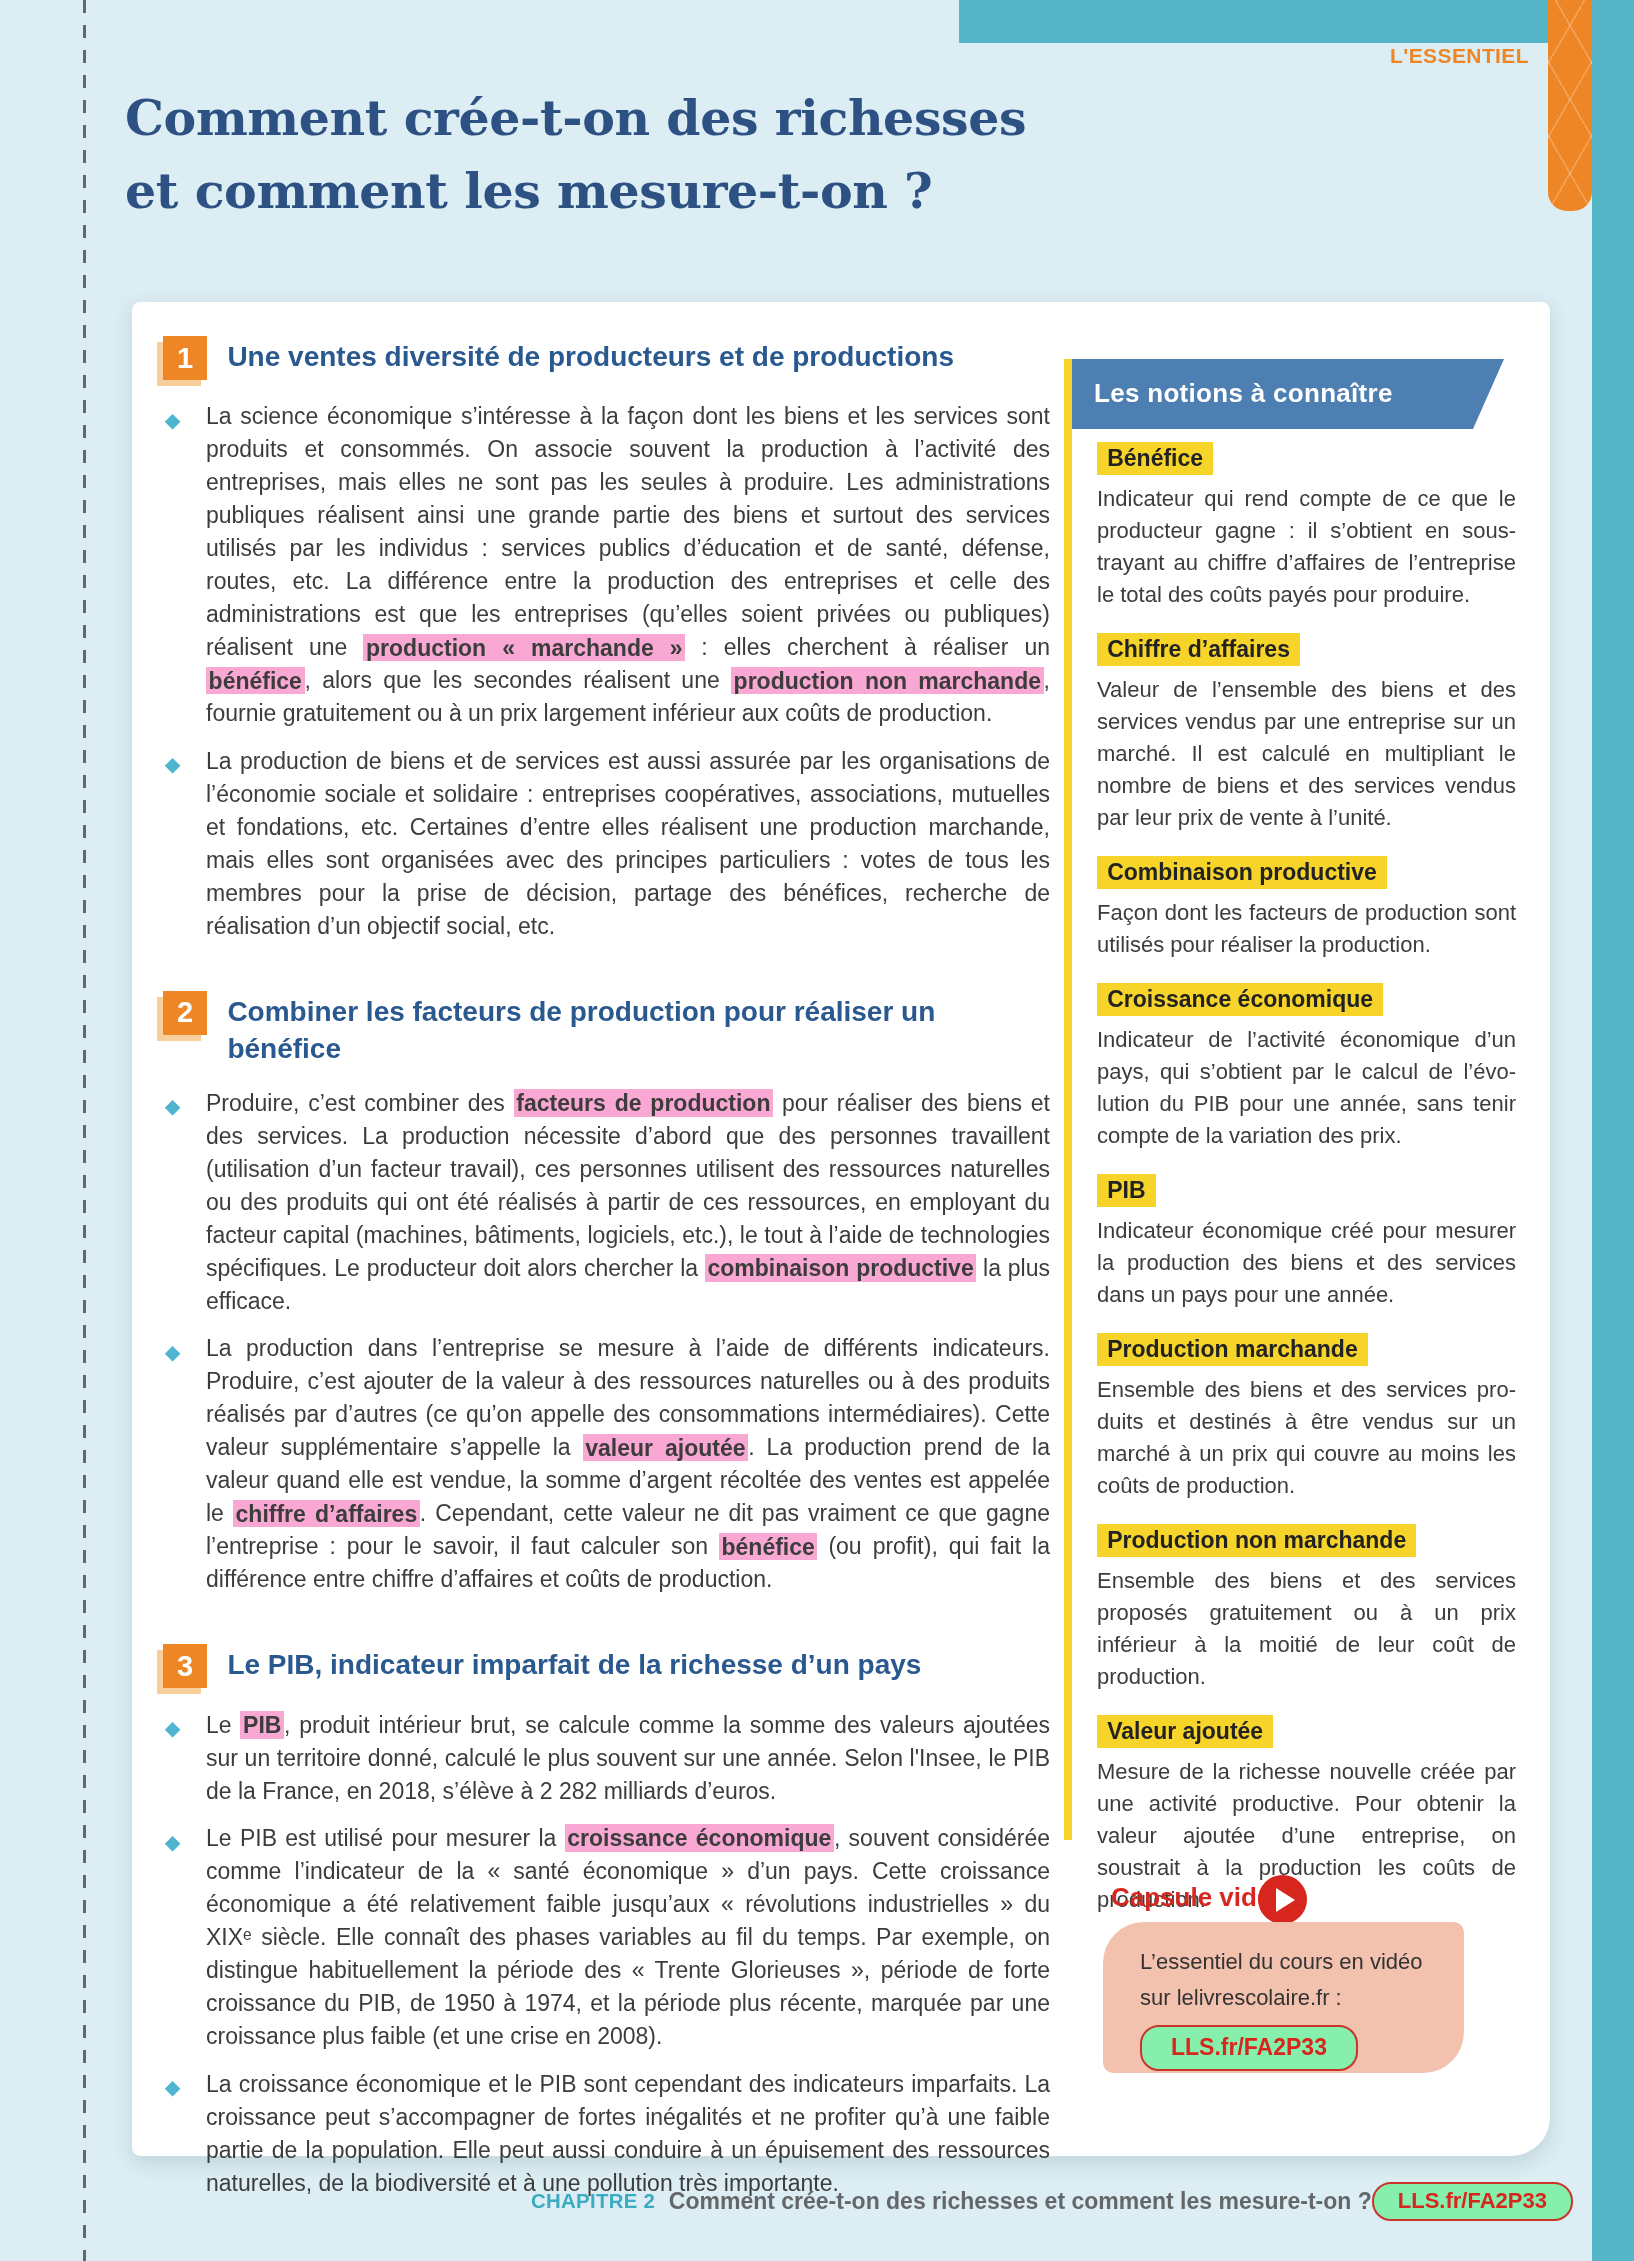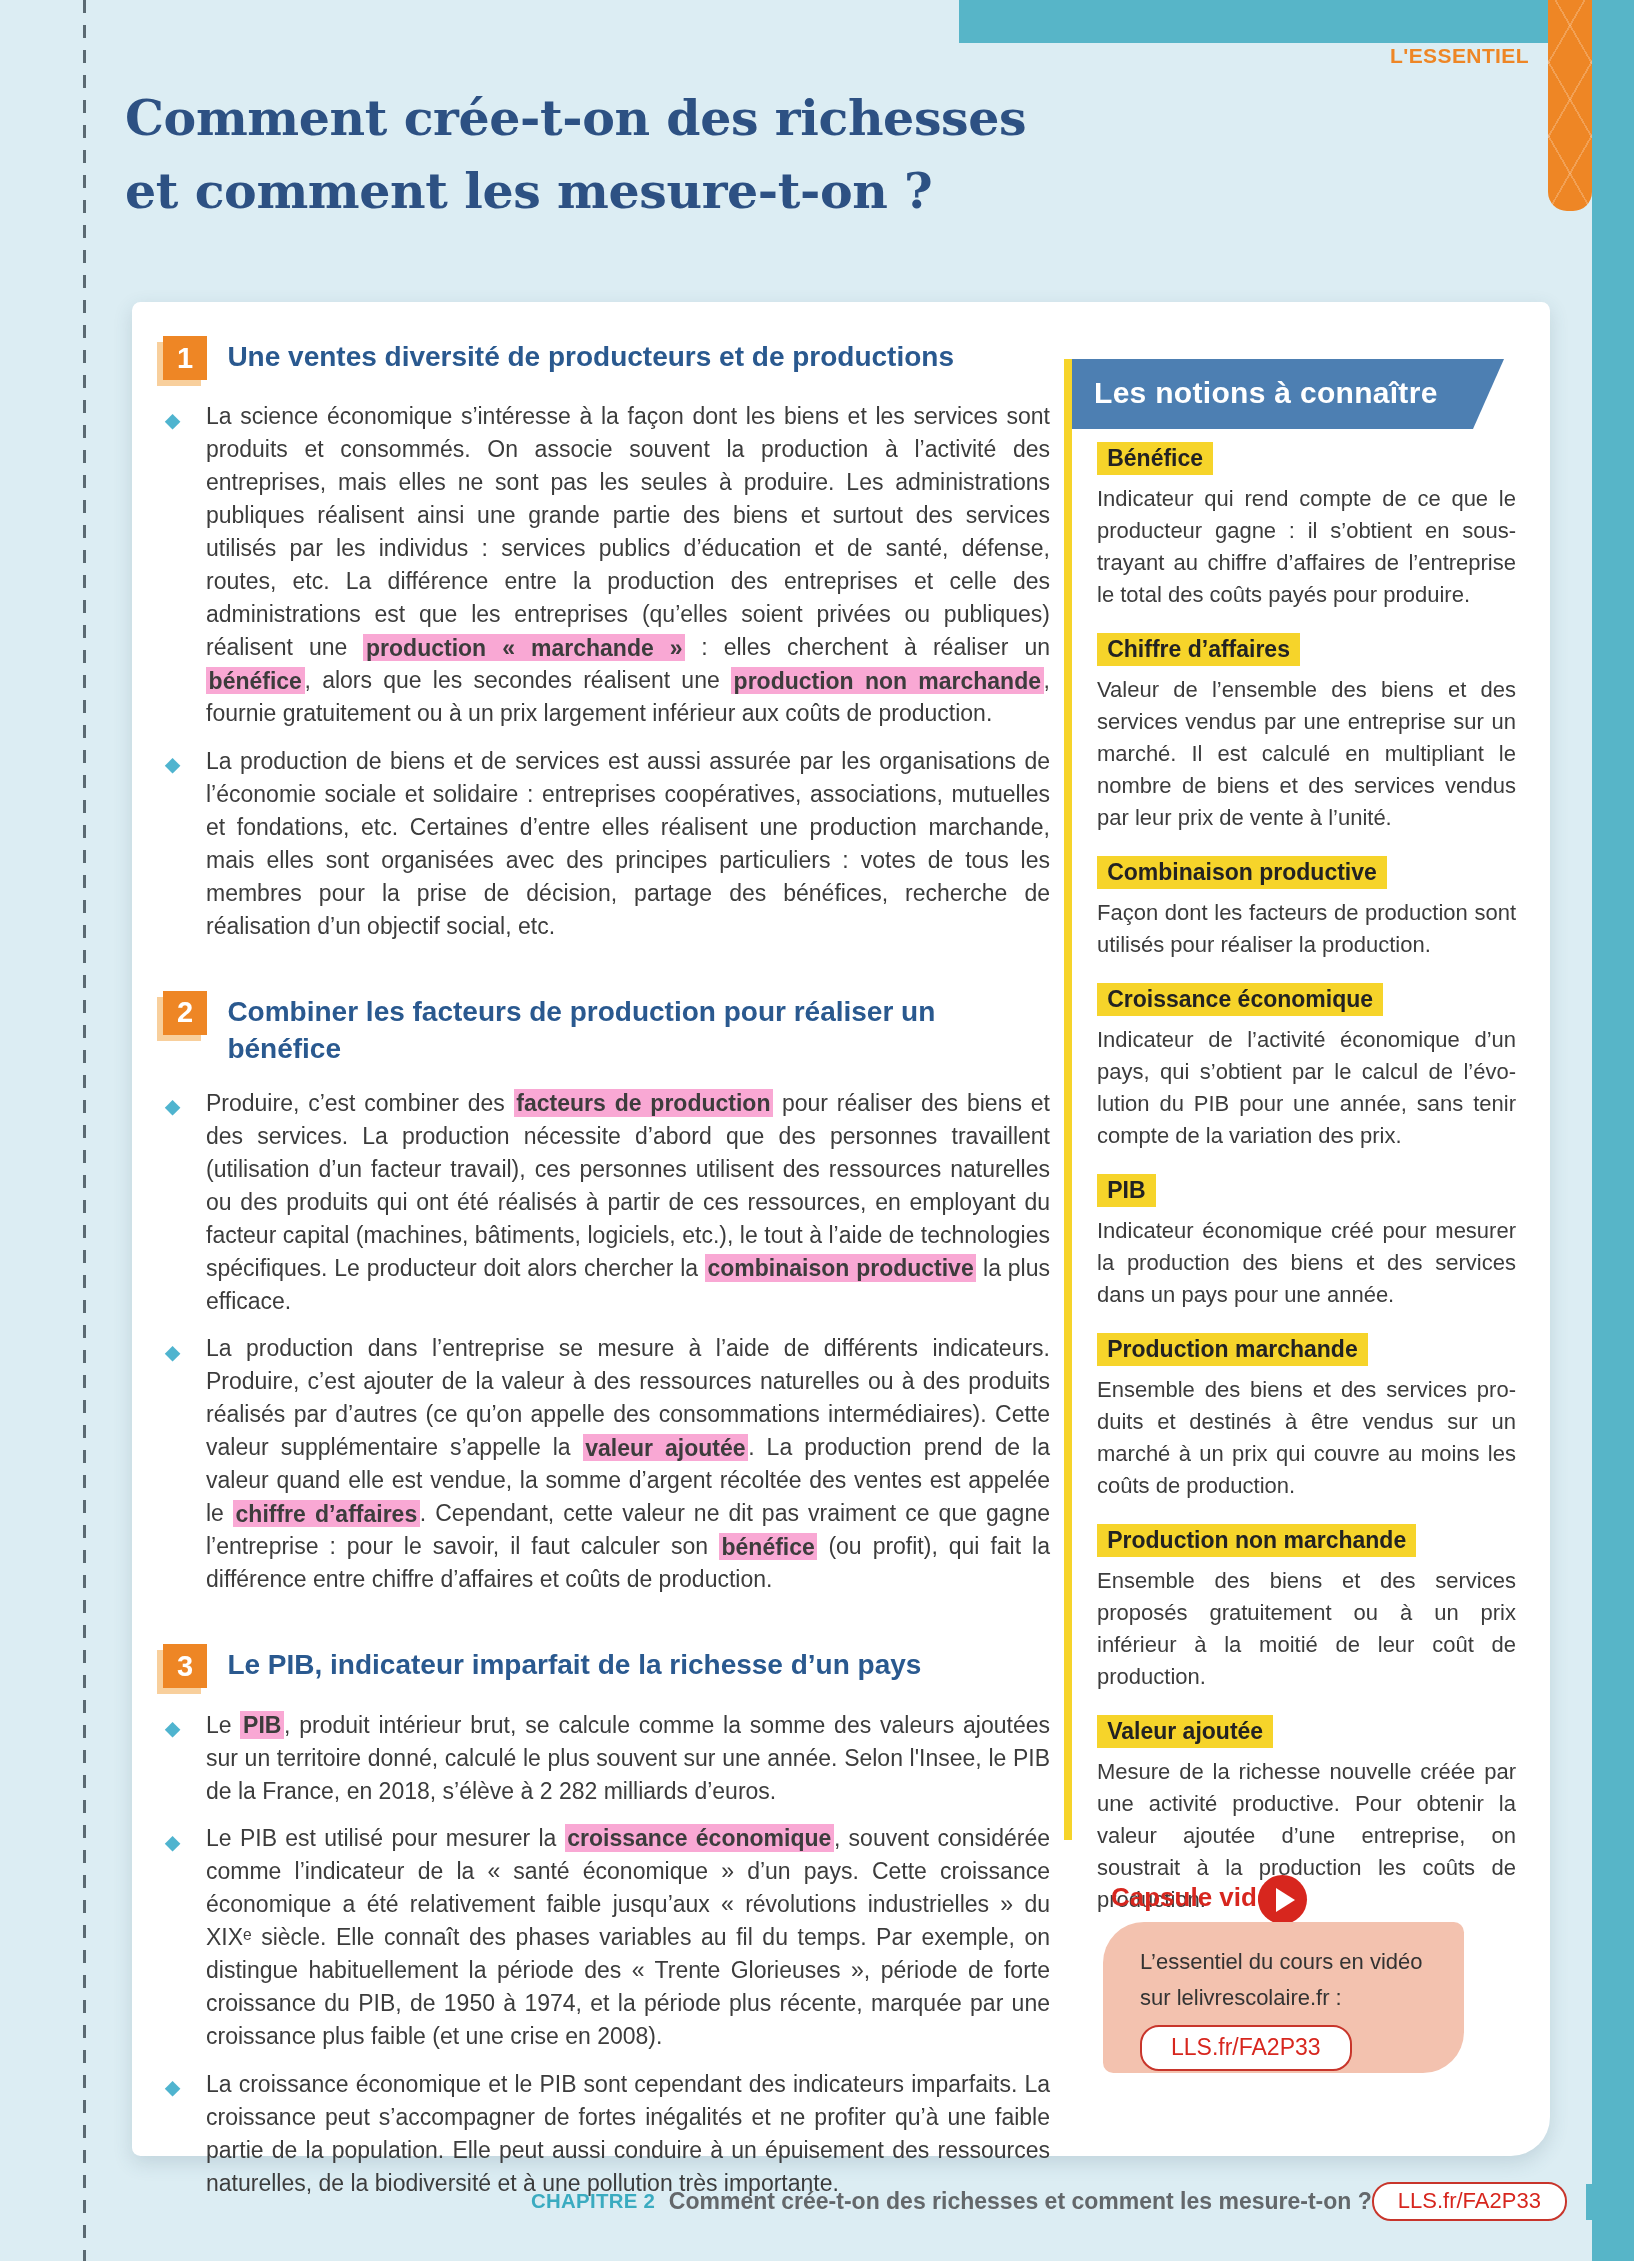--- a/index.html
+++ b/index.html
@@ -56,21 +56,21 @@
     font-size:23px;line-height:33px;color:#3c3c3c;text-align:justify;
   }
   .bullet:last-child{margin-bottom:0;}
   .diamond{position:absolute;left:1.7px;top:3.4px;color:#4fb4cf;font-size:20.4px;}
   .diamond::before{content:"◆";}
   .hl{background:#f9a8d4;font-weight:bold;padding:0.9px 2.6px;}
   
   .side-yellow-bar{position:absolute;left:932px;top:57px;width:7.7px;height:1481px;background:#f6d42a;}
   .notions-banner{
     position:absolute;left:940px;top:57px;width:432px;height:70px;
-    background:#4d7fb2;color:#fff;font-size:30px;font-weight:bold;
+    background:#4d7fb2;color:#fff;font-size:26px;font-weight:bold;
     line-height:68px;padding-left:22px;box-sizing:border-box;
     clip-path:polygon(0 0,100% 0,calc(100% - 31px) 100%,0 100%);
     letter-spacing:0.3px;
   }
   .terms{position:absolute;left:965px;top:140px;width:419px;}
   .term{margin-bottom:22px;}
   .chip{
     display:inline-block;background:#f6d42a;color:#222;
     font-size:23px;font-weight:bold;padding:2.6px 10.2px 4.3px;line-height:1.15;
   }
@@ -89,22 +89,22 @@
     width:0;height:0;margin-left:5.1px;
     border-left:19px solid #fff;border-top:12px solid transparent;border-bottom:12px solid transparent;
   }
   .video-box{
     position:absolute;left:971px;top:1620px;width:361px;height:151px;
     background:#f3c2af;border-radius:41px 10.2px 41px 10.2px;
     box-sizing:border-box;padding:22px 25.5px 0 37px;
     font-size:22px;line-height:36px;color:#333;
   }
   .pill{
-    display:inline-block;background:#ffffff;border:2.6px solid #c8352b;border-radius:19px;
-    color:#d7261e;font-weight:normal;text-decoration:none;
+    display:inline-block;background:#86efac;border:2.6px solid #c8352b;border-radius:19px;
+    color:#d7261e;font-weight:bold;text-decoration:none;
   }
   .video-box .pill{margin-top:8.5px;padding:2.6px 29px 4.3px;font-size:23px;}
   
   .footer{
     position:absolute;left:531px;top:2183px;width:1079px;height:37px;
     display:flex;align-items:center;
   }
   .chap-label{color:#3aabc0;font-size:20.4px;font-weight:bold;letter-spacing:0.3px;flex:none;}
   .chap-title{color:#63676a;font-size:23px;font-weight:bold;margin-left:13.6px;flex:none;}
   .footer-pill{margin-left:auto;padding:3.4px 24px 5.1px;font-size:22px;flex:none;}

